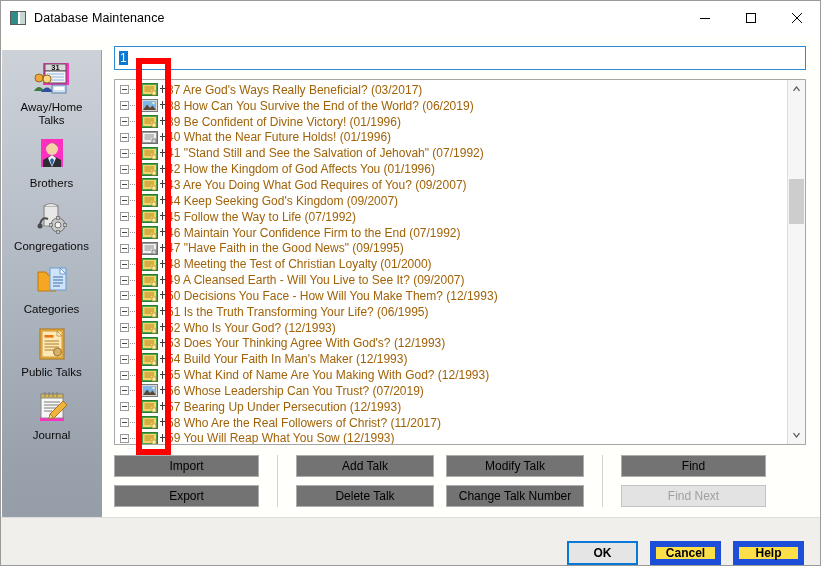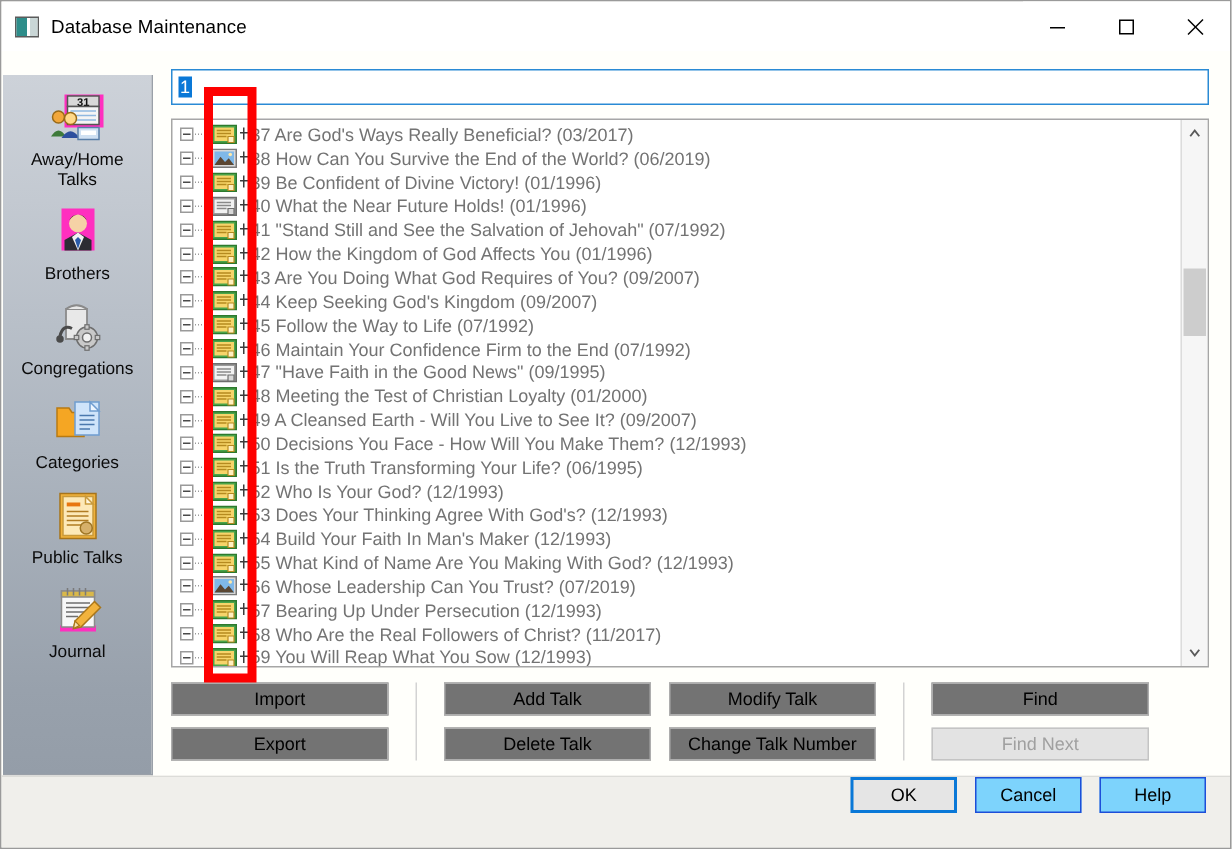--- a/index.html
+++ b/index.html
@@ -68,21 +68,21 @@
   
   .listwrap{
     flex:1 1 auto;min-height:0;border:1px solid #a6a6a6;background:#fff;
     display:flex;overflow:hidden;position:relative;
   }
   .treelist{
     flex:1 1 auto;overflow:hidden;position:relative;padding-top:2px;box-sizing:border-box;
   }
   .row{
     height:15.85px;display:flex;align-items:center;white-space:nowrap;
-    font-size:12px;color:#737373;padding-left:5px;
+    font-size:12px;color:#a16207;padding-left:5px;
   }
   .expander{
     width:9px;height:9px;border:1px solid #9a9a9a;background:#fff;
     position:relative;flex:0 0 9px;box-sizing:border-box;
   }
   .expander:before{
     content:"";position:absolute;left:1px;right:1px;top:3px;height:1px;background:#4a4a4a;
   }
   .dots{
     width:10px;flex:0 0 10px;height:1px;margin:0 1px;
@@ -121,25 +121,26 @@
     display:flex;align-items:center;justify-content:center;cursor:default;
     box-sizing:border-box;
   }
   .btn.disabled{color:#a0a0a0;background:#e3e3e3;border-color:#c4c4c4;}
   .w145{width:145px;}
   .w138{width:138px;}
   .sep{width:1px;align-self:stretch;background:#d3d3d3;margin:0 18px;}
   
   .footer{
     flex:0 0 48px;height:48px;background:#f0efeb;border-top:1px solid #dcdcd8;
-    display:flex;align-items:flex-start;justify-content:flex-end;padding-right:16px;gap:12px;
+    display:flex;align-items:flex-end;justify-content:flex-end;padding-right:16px;gap:12px;
     box-sizing:border-box;
+    font-weight:bold;
   }
   .fbtn{
-    width:71px;height:24px;background:#7dd3fc;border:1px solid #1d4ed8;
+    width:71px;height:24px;background:#fde047;border:6px solid #1d4ed8;
     font-size:12px;display:flex;align-items:center;justify-content:center;cursor:default;
     box-sizing:border-box;
   }
   .fbtn.default{border:2px solid #0a78d7;background:#e5e5e5;}
   
   .annot{
     position:absolute;border:6px solid #fe0000;pointer-events:none;z-index:50;
     box-sizing:border-box;
   }
 </style>

